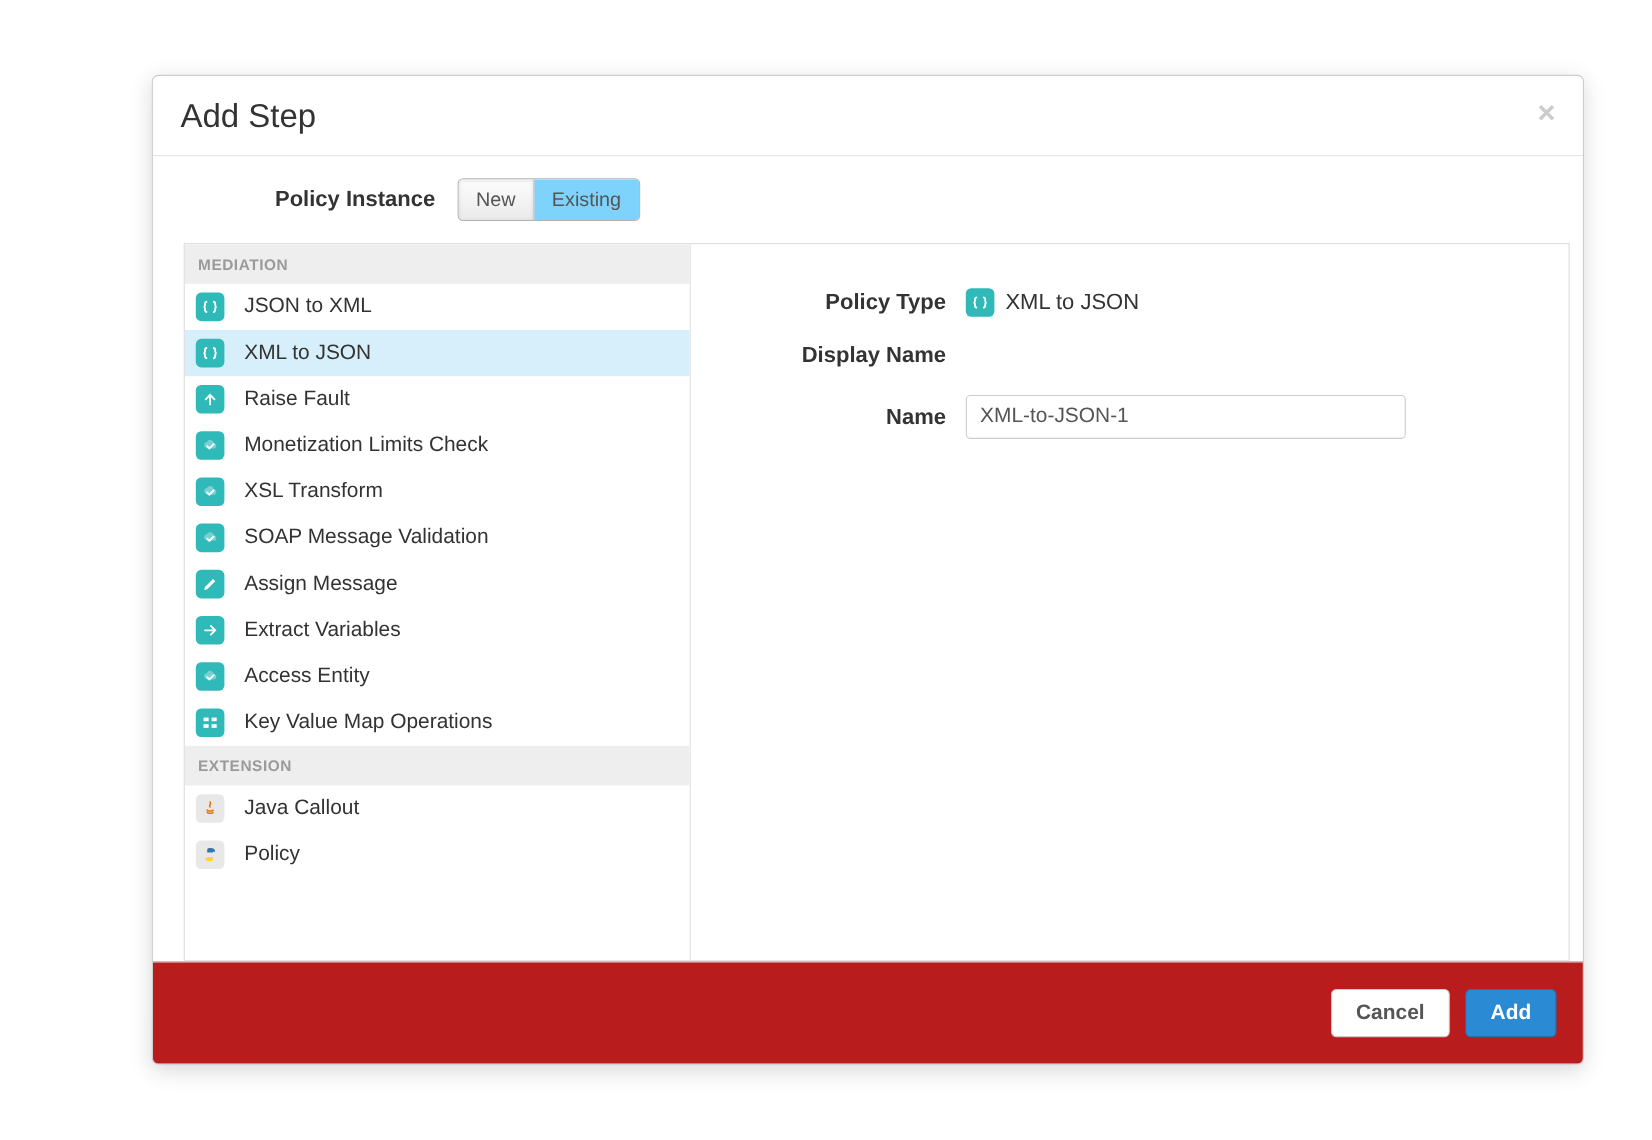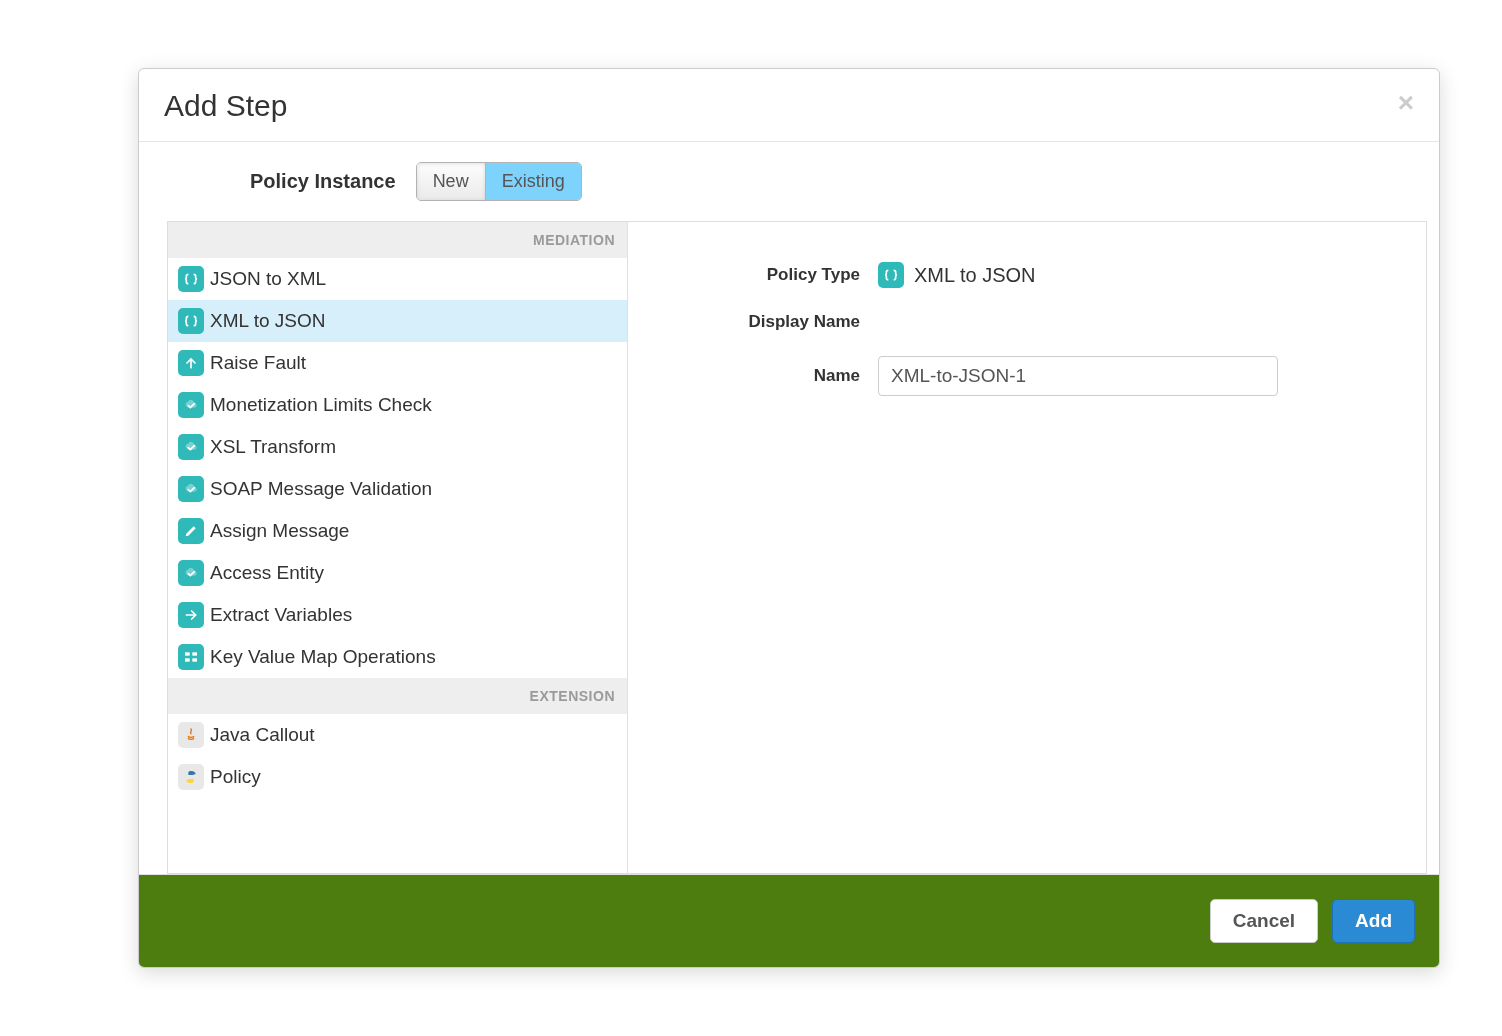--- a/index.html
+++ b/index.html
@@ -101,26 +101,25 @@
   .policy-list-pane::-webkit-scrollbar-track { background: #f0f0f0; }
   .policy-list-pane::-webkit-scrollbar-thumb { background: #bfbfbf; border-radius: 8px; border:3px solid #f0f0f0; }
   .cat-header {
     background: #eeeeee;
     color: #9a9a9a;
     font-size: 14px;
     font-weight: 700;
     letter-spacing: 0.5px;
     padding: 10px 12px;
     text-transform: uppercase;
-    text-align: right;
   }
   .policy-item {
     display: flex;
     align-items: center;
-    gap: 6px;
+    gap: 18px;
     padding: 8px 10px 8px 10px;
     font-size: 19px;
     color: #333;
     cursor: pointer;
   }
   .policy-item.selected { background: #d6effa; }
   .policy-icon {
     width: 26px; height: 26px;
     border-radius: 5px;
     background: #2fb9b8;
@@ -135,41 +134,41 @@
     overflow: auto;
   }
   .form-row {
     display: flex;
     align-items: center;
     margin-bottom: 24px;
   }
   .form-label {
     width: 190px;
     text-align: right;
-    font-size: 17px;
+    font-size: 20px;
     font-weight: 700;
     color: #333;
     padding-right: 18px;
   }
   .form-value {
     display: flex;
     align-items: center;
     gap: 10px;
     font-size: 20px;
   }
   .text-input {
     font-size: 19px;
     padding: 8px 12px;
     width: 400px;
     border: 1px solid #ccc;
     border-radius: 4px;
     color: #555;
   }
   .dialog-footer {
-    background: #4d7c0f;
+    background: #b91c1c;
     border-top: 1px solid #e1e1e1;
     padding: 24px 24px;
     display: flex;
     justify-content: flex-end;
     gap: 14px;
   }
   .btn {
     font-size: 19px;
     padding: 10px 22px;
     border-radius: 5px;
@@ -266,33 +265,33 @@
               <span class="policy-icon">
                 <svg viewBox="0 0 24 24">
                   <path d="M4 20l4-1 11-11-3-3L5 16l-1 4z" fill="#fff"></path>
                 </svg>
               </span>
               <span>Assign Message</span>
             </div>
             <div class="policy-item">
               <span class="policy-icon">
                 <svg viewBox="0 0 24 24">
+                  <path d="M5 12h13M13 6l6 6-6 6" fill="none" stroke="#fff" stroke-width="2.5" stroke-linecap="round"></path>
+                </svg>
+              </span>
+              <span>Extract Variables</span>
+            </div>
+            <div class="policy-item">
+              <span class="policy-icon">
+                <svg viewBox="0 0 24 24">
                   <path d="M7 15a4 4 0 0 1 .5-7.9A5 5 0 0 1 17 9a3.5 3.5 0 0 1 0 7H7z" fill="#fff" opacity=".35"></path>
                   <path d="M8 13l3 3 6-6" fill="none" stroke="#fff" stroke-width="2.5" stroke-linecap="round"></path>
                 </svg>
               </span>
               <span>Access Entity</span>
-            </div>
-            <div class="policy-item">
-              <span class="policy-icon">
-                <svg viewBox="0 0 24 24">
-                  <path d="M5 12h13M13 6l6 6-6 6" fill="none" stroke="#fff" stroke-width="2.5" stroke-linecap="round"></path>
-                </svg>
-              </span>
-              <span>Extract Variables</span>
             </div>
             <div class="policy-item">
               <span class="policy-icon">
                 <svg viewBox="0 0 24 24">
                   <rect x="3" y="5" width="7" height="5" fill="#fff"></rect>
                   <rect x="3" y="14" width="7" height="5" fill="#fff"></rect>
                   <rect x="14" y="5" width="7" height="5" fill="#fff"></rect>
                   <rect x="14" y="14" width="7" height="5" fill="#fff"></rect>
                 </svg>
               </span>

